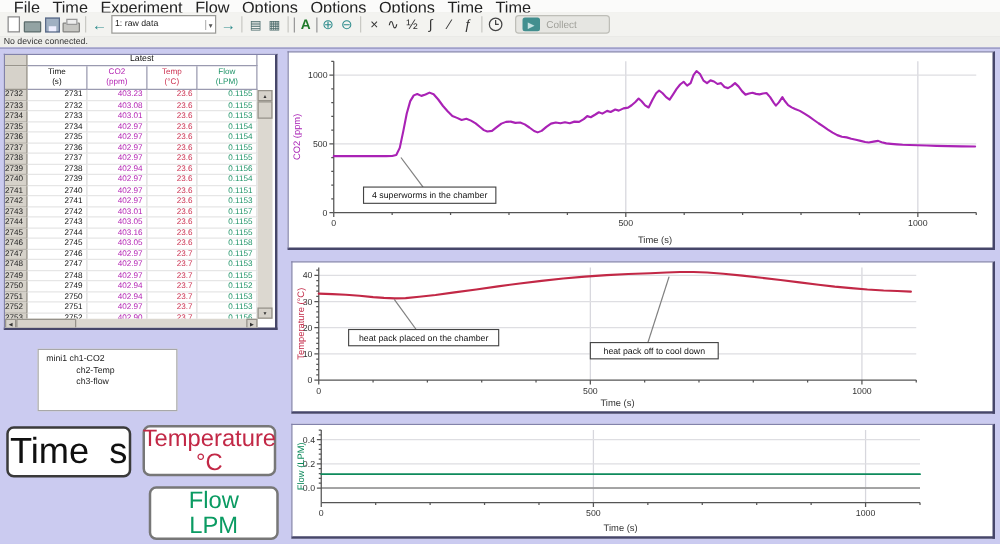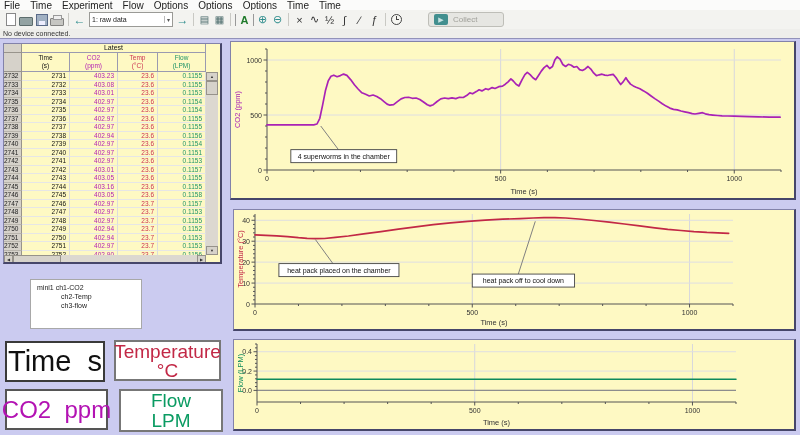--- a/index.html
+++ b/index.html
@@ -2,21 +2,21 @@
 <html><head>
 <meta charset="utf-8">
 <style>
   html,body{margin:0;padding:0;width:800px;height:435px;overflow:hidden;
     font-family:"Liberation Sans",sans-serif;background:#cbcbf0;}
   #app{position:relative;width:800px;height:435px;}
 
   
   #menubar{position:absolute;top:0;left:0;right:0;height:10px;background:#fbfbfa;
     border-bottom:1px solid #e6e6e3;display:flex;align-items:center;gap:10px;
-    padding-left:4px;font-size:10px;color:#222;}
+    padding-left:11px;font-size:13px;color:#222;}
   #toolbar{position:absolute;top:10px;left:0;right:0;height:19px;background:#f3f3f0;
     border-bottom:1px solid #d9d9d4;display:flex;align-items:center;padding-left:3px;}
   .tbsep{width:1px;height:13px;background:#c9c9c4;margin:0 3px;flex:0 0 auto;}
   .tbi{display:inline-flex;align-items:center;justify-content:center;min-width:13px;
     height:15px;font-size:11px;color:#333;margin:0 1px;flex:0 0 auto;}
   .tbi.arrow{font-weight:bold;color:#2d8c8c;font-size:12px;}
   .tbi.teal{color:#2d8c8c;font-size:11px;}
   .tbi.grid{color:#4a6a6a;font-size:10px;}
   .tbi.text-a{color:#1f7a2a;font-weight:bold;font-size:11px;border-left:1px solid #999;
     border-right:1px solid #999;padding:0 2px;height:12px;}
@@ -29,32 +29,32 @@
     border-radius:1px;margin-top:4px;position:relative;}
   .print-icon i:before{content:"";position:absolute;left:2px;top:-4px;width:7px;height:3px;background:#eee;border:1px solid #999;}
   .data-collection-icon i{display:block;width:9px;height:9px;border:1px solid #444;border-radius:50%;
     background:#f6f6f2;position:relative;}
   .data-collection-icon i:before{content:"";position:absolute;left:4px;top:1px;width:1px;height:4px;background:#444;}
   .data-collection-icon i:after{content:"";position:absolute;left:4px;top:4px;width:3px;height:1px;background:#444;}
   #page-dropdown{width:78px;height:13px;background:#fff;border:1px solid #9a9a96;margin:0 2px;
     display:flex;align-items:center;justify-content:space-between;font-size:7px;color:#222;
     padding:0 2px;flex:0 0 auto;}
   #page-dropdown .dd{font-size:6px;color:#555;border-left:1px solid #bbb;padding-left:2px;}
-  #collect{margin-left:24px;width:76px;height:15px;background:#e6e6e2;border:1px solid #bebeb8;
+  #collect{margin-left:8px;width:76px;height:15px;background:#e6e6e2;border:1px solid #bebeb8;
     border-radius:3px;display:flex;align-items:center;gap:5px;padding:0 5px;flex:0 0 auto;}
   #collect .play{width:14px;height:11px;background:#428f8f;border-radius:2px;color:#c6e2e2;
     font-size:7px;display:flex;align-items:center;justify-content:center;}
   #collect .lbl{font-size:8px;color:#a0a09a;}
   #statusbar{position:absolute;top:29px;left:0;right:0;height:9px;background:#eeeeeb;
     font-size:7px;color:#333;padding-left:3px;line-height:9px;}
 
   
   #main{position:absolute;top:38px;left:0;right:0;bottom:0;background:#cbcbf0;
     border-top:1px solid #9292ba;}
-  .panel{position:absolute;background:#fef9c3;border:1px solid #8282aa;
+  .panel{position:absolute;background:#ffffff;border:1px solid #8282aa;
     border-right:2px solid #46466a;border-bottom:2px solid #46466a;box-sizing:border-box;}
 
   
   #table-panel{left:3px;top:4px;width:219px;height:221px;overflow:hidden;}
   .t-row{display:flex;}
   .t-corner{width:18px;background:#d6d2ca;border-right:1px solid #98948c;border-bottom:1px solid #98948c;box-sizing:border-box;}
   .t-latest{width:184px;text-align:center;font-size:7px;line-height:8px;color:#111;
     border-right:1px solid #9a9ab0;border-bottom:1px solid #9a9ab0;box-sizing:border-box;}
   .t-group{height:9px;}
   .t-heads{height:19px;}
@@ -73,21 +73,21 @@
   #hscroll{position:absolute;left:0;top:211px;width:202px;height:8px;background:#dcd8d0;}
   .sbtn{position:absolute;background:#d6d2ca;border:1px solid #96928a;box-sizing:border-box;
     display:flex;align-items:center;justify-content:center;font-size:4px;color:#333;}
   .sthumb{position:absolute;background:#d6d2ca;border:1px solid #96928a;box-sizing:border-box;}
 
   
   #channels-box{position:absolute;left:30px;top:240px;width:112px;height:50px;background:#fff;
     border:1px solid #a8a8a8;font-size:7px;line-height:9px;color:#222;padding:3px 0 0 6px;box-sizing:border-box;}
   #channels-box .indent{padding-left:24px;}
   .bigbox{position:absolute;background:#fff;display:flex;flex-direction:column;
-    align-items:center;justify-content:center;box-sizing:border-box;}
+    align-items:center;justify-content:center;box-sizing:border-box;border-radius:6px;}
   #box-time{left:5px;top:302px;width:100px;height:41px;border:2px solid #3a3a3a;
     font-size:29px;color:#101010;white-space:pre;}
   #box-temp{left:114px;top:301px;width:107px;height:41px;border:2px solid #777;
     font-size:19px;line-height:19px;color:#c22846;}
   #box-co2{left:5px;top:350px;width:103px;height:41px;border:2px solid #555;
     font-size:24px;color:#b312b3;white-space:pre;}
   #box-flow{left:119px;top:350px;width:104px;height:43px;border:2px solid #777;
     font-size:19px;line-height:20px;color:#0a9b62;}
 
   
@@ -357,23 +357,20 @@
       <div class="indent">ch2-Temp</div>
       <div class="indent">ch3-flow</div>
     </div>
 
     <div id="box-time" class="bigbox">
       <span>Time  s</span>
     </div>
     <div id="box-temp" class="bigbox">
       <span>Temperature</span>
       <span>°C</span>
-    </div>
-    <div id="box-co2" class="bigbox">
-      <span>CO2  ppm</span>
     </div>
     <div id="box-flow" class="bigbox">
       <span>Flow</span>
       <span>LPM</span>
     </div>
 
     <div id="chart-co2" class="panel chart">
         <svg width="563" height="156">
           <line x1="269.6363636363636" y1="7" x2="269.6363636363636" y2="128" stroke="#d7d7dd" stroke-width="1"></line>
           <line x1="503.27272727272725" y1="7" x2="503.27272727272725" y2="128" stroke="#d7d7dd" stroke-width="1"></line>

